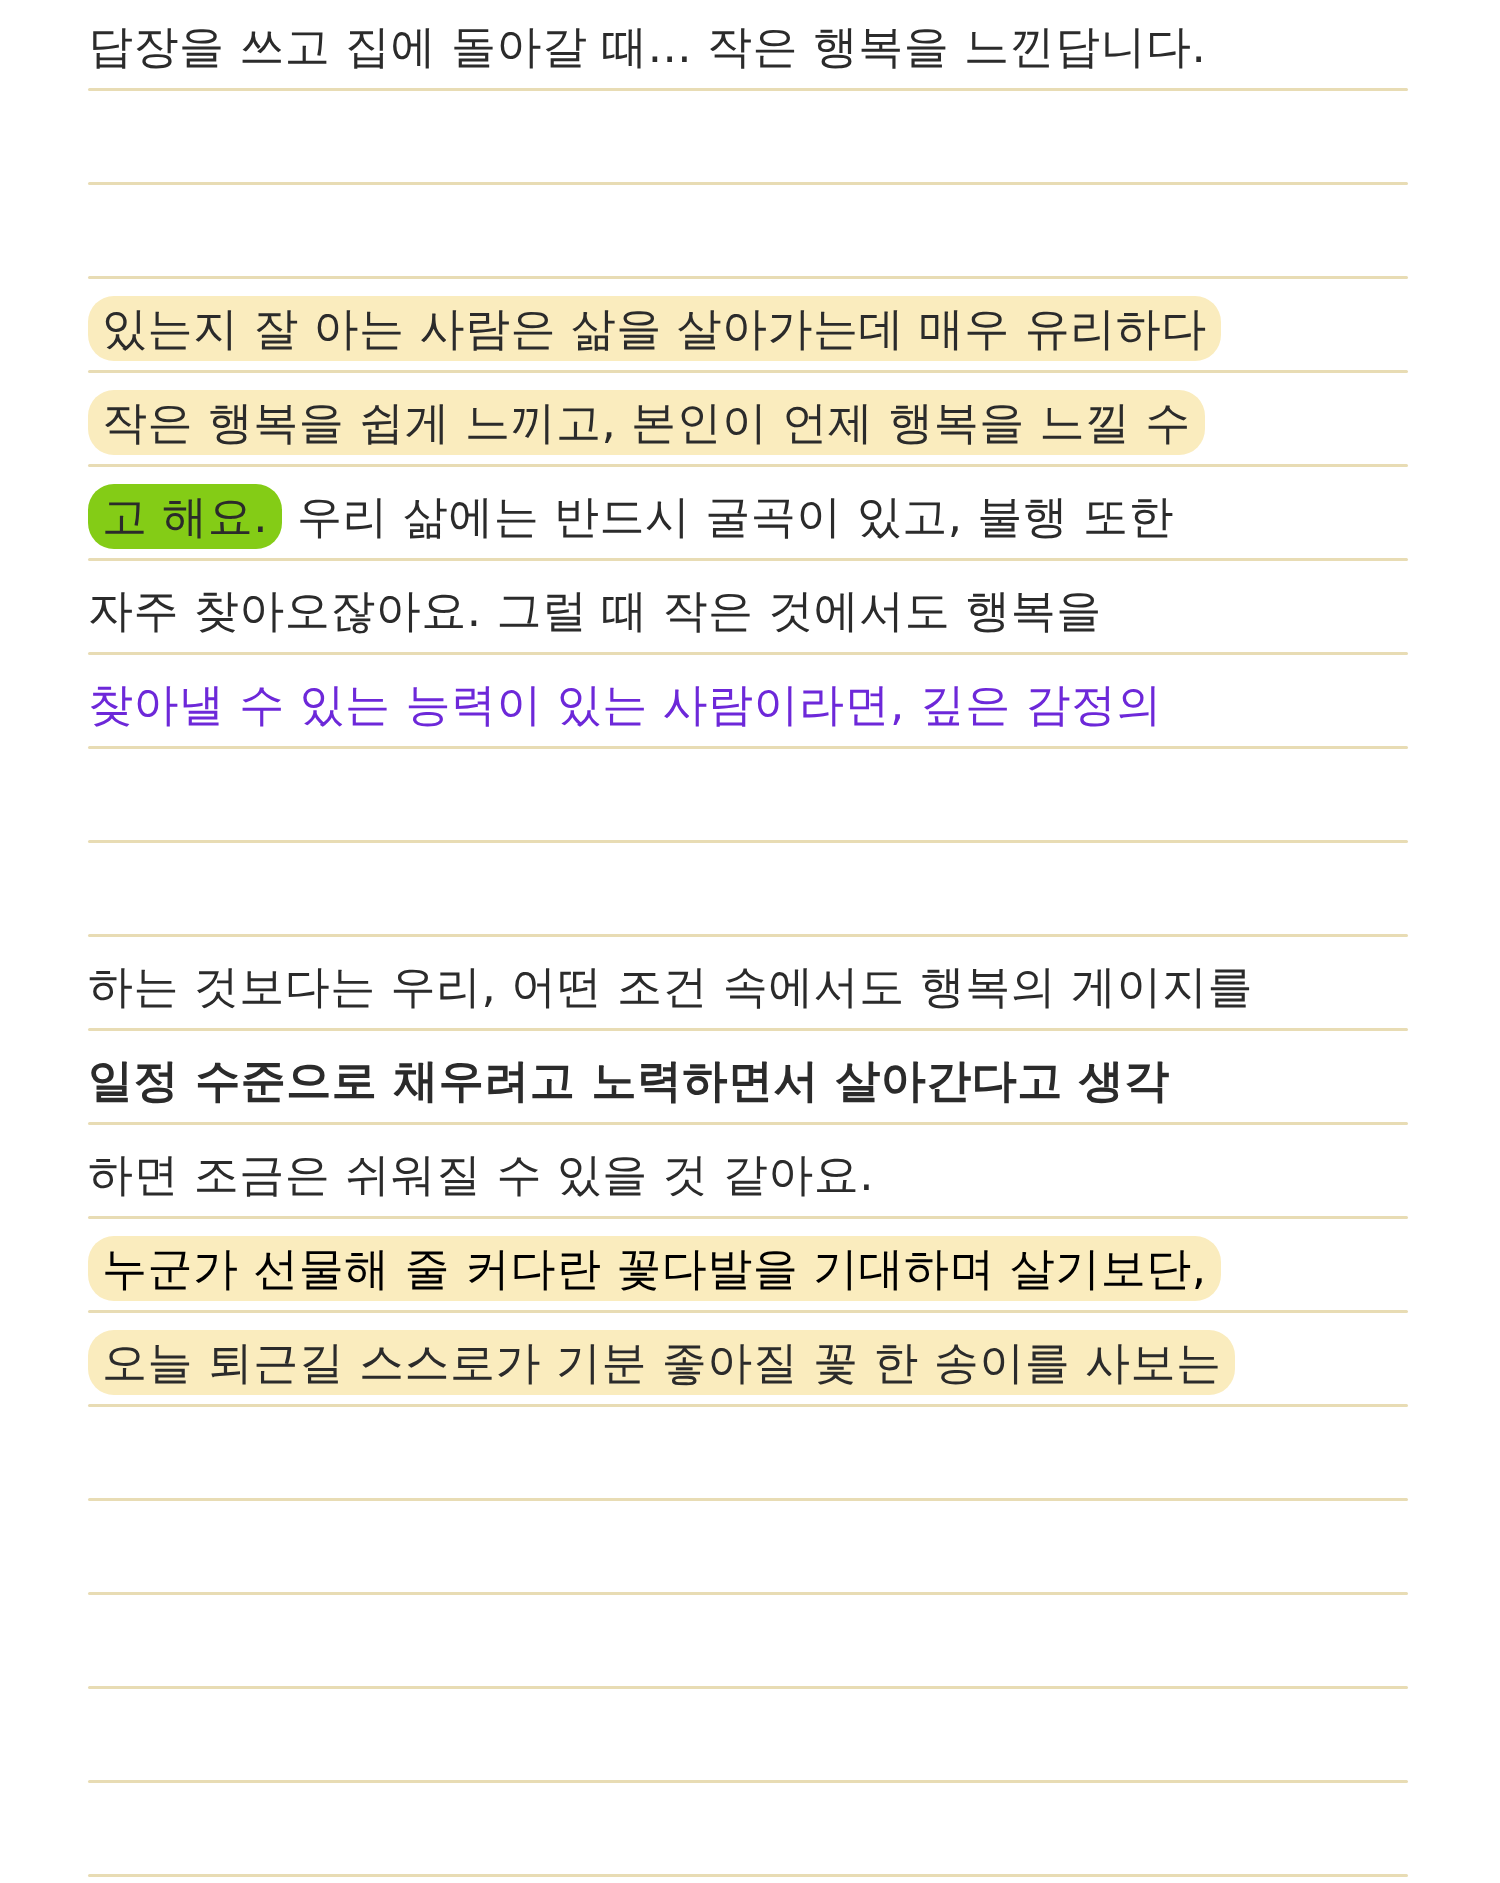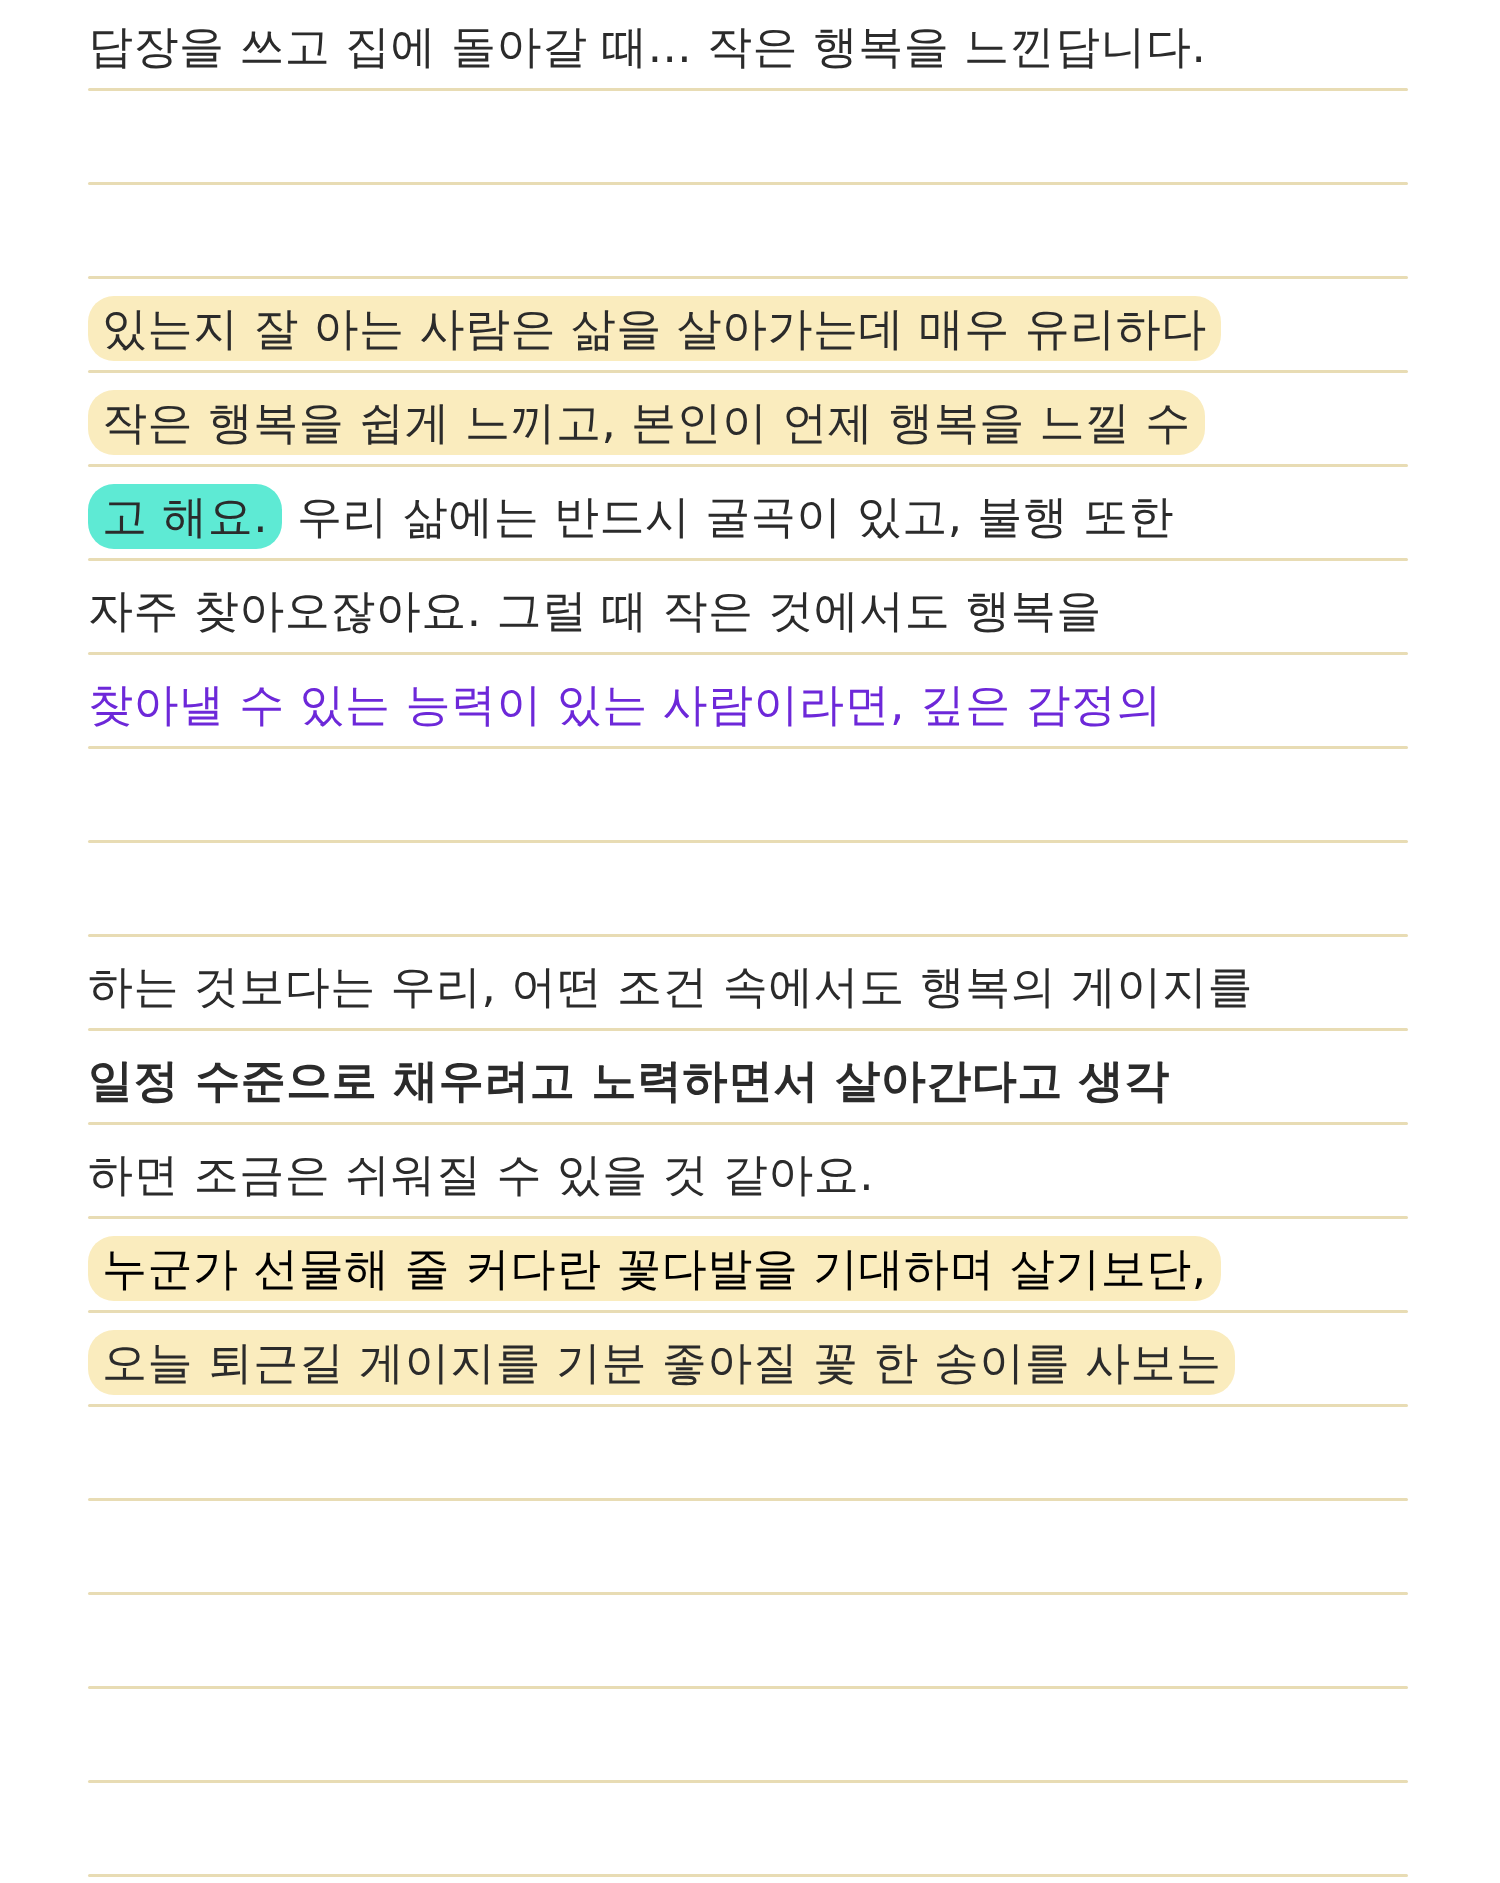--- a/index.html
+++ b/index.html
@@ -106,25 +106,25 @@
       <div class="rule" style="top: 1780px; background: rgb(232, 220, 180);"></div>
       <div class="rule" style="top: 1874px; background: rgb(232, 220, 180);"></div>
     </div>
 
   <div class="page-body" id="body">
       <div class="line" style="color: rgb(43, 43, 43);"><span class="seg">답장을 쓰고 집에 돌아갈 때... 작은 행복을 느낀답니다.</span></div>
       <div class="line blank" style="color: rgb(43, 43, 43);">&nbsp;</div>
       <div class="line blank" style="color: rgb(43, 43, 43);">&nbsp;</div>
       <div class="line" style="color: rgb(43, 43, 43);"><span class="seg hl" style="background: rgb(250, 236, 190);">있는지 잘 아는 사람은 삶을 살아가는데 매우 유리하다</span></div>
       <div class="line" style="color: rgb(43, 43, 43);"><span class="seg hl" style="background: rgb(250, 236, 190);">작은 행복을 쉽게 느끼고, 본인이 언제 행복을 느낄 수</span></div>
-      <div class="line" style="color: rgb(43, 43, 43);"><span class="seg hl" style="background: #5eead4;">고 해요.</span><span class="seg"> 우리 삶에는 반드시 굴곡이 있고, 불행 또한</span></div>
+      <div class="line" style="color: rgb(43, 43, 43);"><span class="seg hl" style="background: #84cc16;">고 해요.</span><span class="seg"> 우리 삶에는 반드시 굴곡이 있고, 불행 또한</span></div>
       <div class="line" style="color: rgb(43, 43, 43);"><span class="seg">자주 찾아오잖아요. 그럴 때 작은 것에서도 행복을</span></div>
       <div class="line" style="color: #6d28d9;"><span class="seg">찾아낼 수 있는 능력이 있는 사람이라면, 깊은 감정의</span></div>
       <div class="line blank" style="color: rgb(43, 43, 43);">&nbsp;</div>
       <div class="line blank" style="color: rgb(43, 43, 43);">&nbsp;</div>
       <div class="line" style="color: rgb(43, 43, 43);"><span class="seg">하는 것보다는 우리, 어떤 조건 속에서도 행복의 게이지를</span></div>
       <div class="line" style="color: rgb(43, 43, 43); font-weight: bold;"><span class="seg">일정 수준으로 채우려고 노력하면서 살아간다고 생각</span></div>
       <div class="line" style="color: rgb(43, 43, 43);"><span class="seg">하면 조금은 쉬워질 수 있을 것 같아요.</span></div>
       <div class="line" style="color: #000000;"><span class="seg hl" style="background: rgb(250, 236, 190);">누군가 선물해 줄 커다란 꽃다발을 기대하며 살기보단,</span></div>
-      <div class="line" style="color: rgb(43, 43, 43);"><span class="seg hl" style="background: rgb(250, 236, 190);">오늘 퇴근길 게이지를 기분 좋아질 꽃 한 송이를 사보는</span></div>
+      <div class="line" style="color: rgb(43, 43, 43);"><span class="seg hl" style="background: rgb(250, 236, 190);">오늘 퇴근길 스스로가 기분 좋아질 꽃 한 송이를 사보는</span></div>
     </div>
 
 </div>
 
 </body></html>

